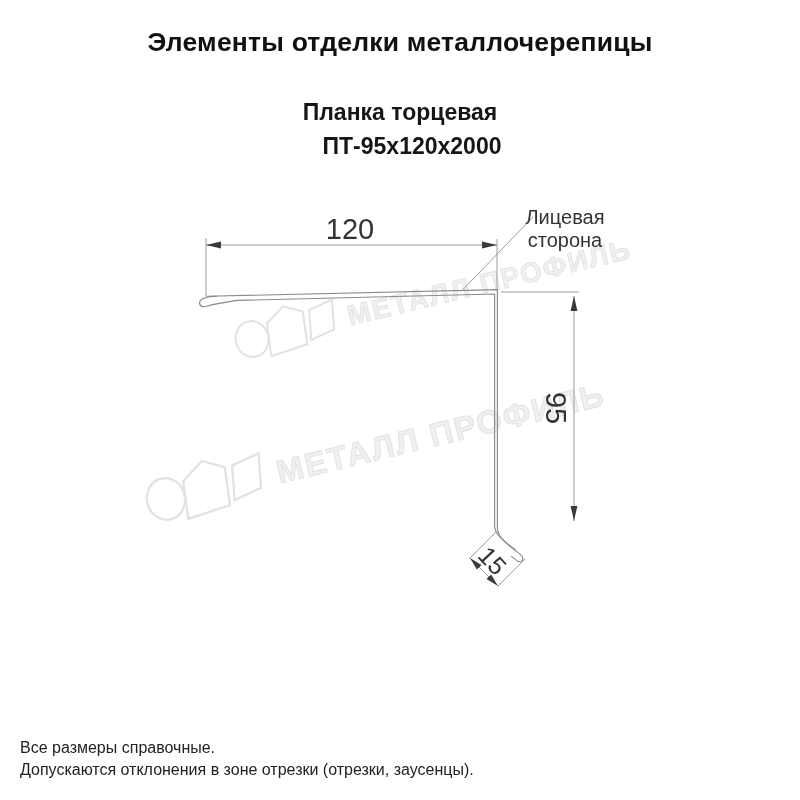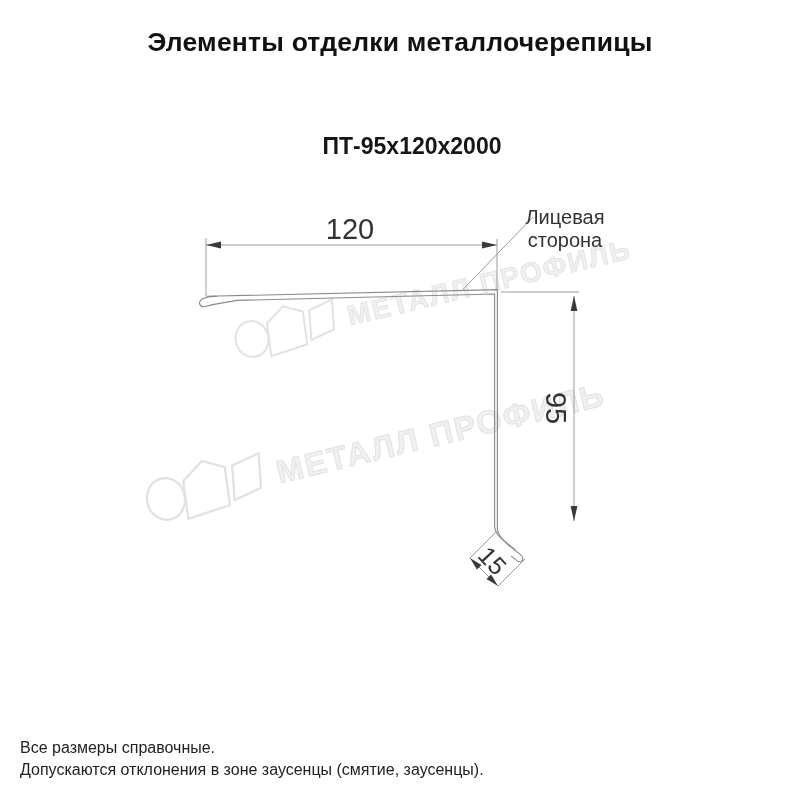--- a/index.html
+++ b/index.html
@@ -25,20 +25,21 @@
   .dim-text{fill:#333333;font-size:29px;font-family:"Liberation Sans",sans-serif;}
   .dim-text-small{fill:#333333;font-size:25px;font-family:"Liberation Sans",sans-serif;}
   .callout-text{fill:#333333;font-size:20px;font-family:"Liberation Sans",sans-serif;}
 </style>
 </head>
 <body>
 
 <div class="page">
 
   <div class="main-title">Элементы отделки металлочерепицы</div>
+  <div class="product-name">Планка торцевая</div>
   <div class="product-code">ПТ-95х120х2000</div>
 
   <svg class="diagram-svg" viewBox="0 0 800 800">
 
     <g transform="translate(240,352) rotate(-13.5) scale(0.82)">
       <ellipse class="wm-shape" cx="18" cy="-12" rx="20" ry="22"></ellipse>
       <path class="wm-shape" d="M 36,14 L 40,-26 L 64,-42 L 86,-30 L 82,10 Z"></path>
       <path class="wm-shape" d="M 88,6 L 94,-30 L 124,-36 L 118,0 Z"></path>
       <text class="wm-text" x="138" y="0">МЕТАЛЛ ПРОФИЛЬ</text>
     </g>
@@ -97,15 +98,15 @@
 
     <g>
       <path class="dim-line" d="M 461,291.5 L 533,217"></path>
       <text class="callout-text" x="565" y="224" text-anchor="middle">Лицевая</text>
       <text class="callout-text" x="565" y="247" text-anchor="middle">сторона</text>
     </g>
 
   </svg>
 
   <div class="footer-note n1">Все размеры справочные.</div>
-  <div class="footer-note n2">Допускаются отклонения в зоне заусенцы (смятие, заусенцы).</div>
+  <div class="footer-note n2">Допускаются отклонения в зоне отрезки (отрезки, заусенцы).</div>
 
 </div>
 
 </body></html>

